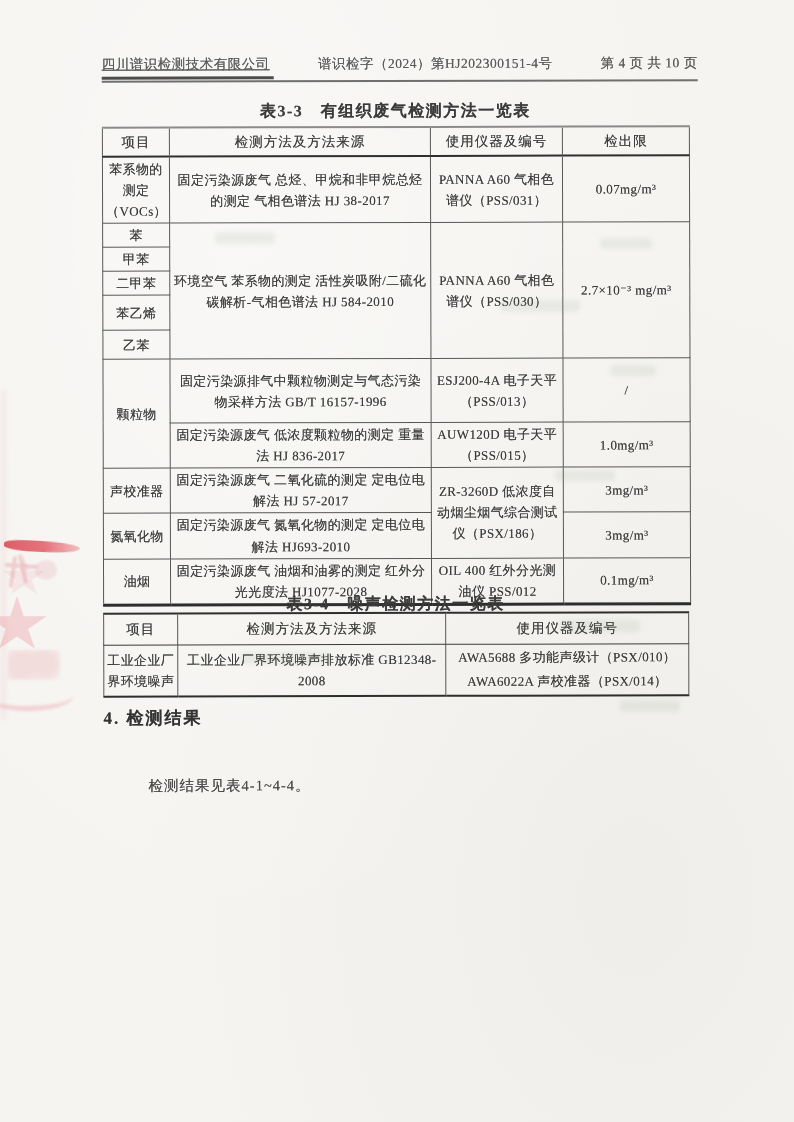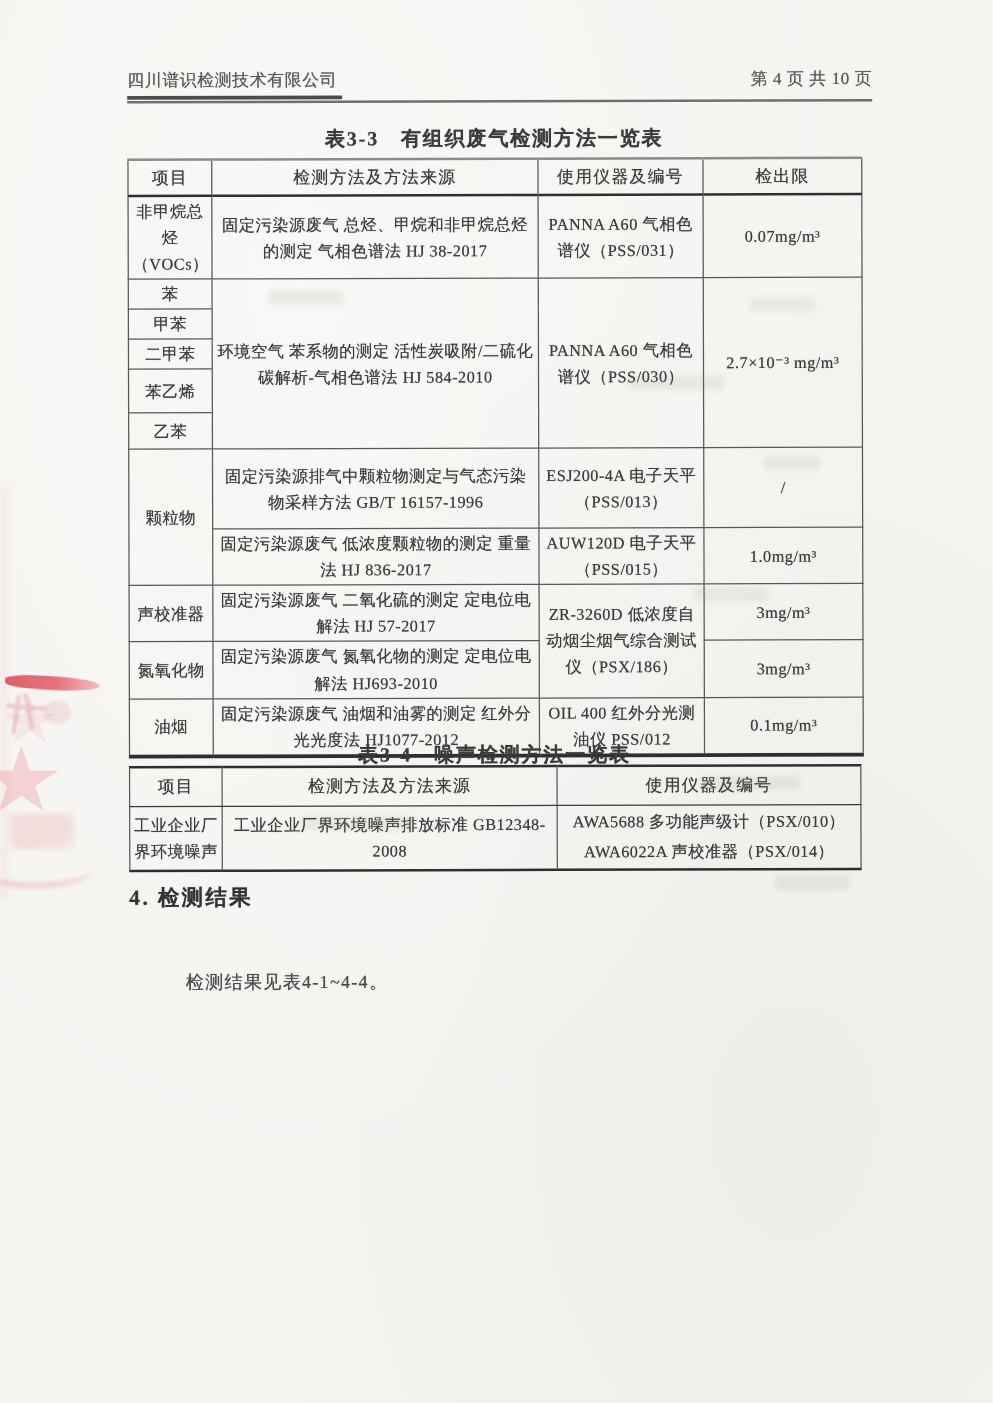--- a/index.html
+++ b/index.html
@@ -19,21 +19,21 @@
     transform:rotate(-0.15deg);
     text-shadow:0 0 .6px rgba(50,50,50,.65);
   }
   
   .hdr{
     position:absolute;left:103px;top:55px;width:596px;height:25px;
     display:flex;justify-content:space-between;align-items:flex-start;
     font-size:13.5px;color:#5b5b5b;letter-spacing:.5px;
     border-bottom:2px solid #6f6f6f;
   }
-  .hdr-company{position:relative;}
+  .hdr-company{position:relative;text-decoration:underline;}
   .hdr-company::after{
     content:"";position:absolute;left:0;right:-4px;bottom:-6px;height:3px;background:#4c4c4c;
   }
   
   .t-title{
     position:absolute;text-align:center;font-weight:bold;
     font-size:16px;color:#3b3b3b;letter-spacing:1.5px;
   }
   .t33-title{left:103px;top:101px;width:587px;}
   .t34-title{left:103px;top:594px;width:585px;}
@@ -98,41 +98,42 @@
   .ghost{position:absolute;background:#76866f;opacity:.10;filter:blur(2.2px);border-radius:3px;}
 </style>
 </head>
 <body>
 
 <div class="page">
   <div class="scan-layer">
 
     <div class="hdr">
       <span class="hdr-company">四川谱识检测技术有限公司</span>
+      <span>谱识检字（2024）第HJ202300151-4号</span>
       <span>第 4 页 共 10 页</span>
     </div>
 
     <div class="t-title t33-title">表3-3　有组织废气检测方法一览表</div>
 
     <table class="t33">
       <colgroup>
           <col style="width:67px">
           <col style="width:261px">
           <col style="width:132px">
           <col style="width:127px">
         </colgroup>
       <tbody>
           <tr class="hr0 rh-hdr">
         <th>项目</th>
         <th>检测方法及方法来源</th>
         <th>使用仪器及编号</th>
         <th>检出限</th>
       </tr>
       <tr class="rh-voc">
-        <td>非甲烷总烃（VOCs）</td>
+        <td>苯系物的测定（VOCs）</td>
         <td>固定污染源废气 总烃、甲烷和非甲烷总烃的测定 气相色谱法 HJ 38-2017</td>
         <td>PANNA A60 气相色谱仪（PSS/031）</td>
         <td>0.07mg/m³</td>
       </tr>
       <tr class="rh-b1">
         <td>苯</td>
         <td rowspan="5">环境空气 苯系物的测定 活性炭吸附/二硫化碳解析-气相色谱法 HJ 584-2010</td>
         <td rowspan="5">PANNA A60 气相色谱仪（PSS/030）</td>
         <td rowspan="5">2.7×10⁻³ mg/m³</td>
       </tr>
@@ -165,21 +166,21 @@
         <td rowspan="2">ZR-3260D 低浓度自动烟尘烟气综合测试仪（PSX/186）</td>
         <td>3mg/m³</td>
       </tr>
       <tr class="rh-nox">
         <td>氮氧化物</td>
         <td>固定污染源废气 氮氧化物的测定 定电位电解法 HJ693-2010</td>
         <td>3mg/m³</td>
       </tr>
       <tr class="rh-oil">
         <td>油烟</td>
-        <td>固定污染源废气 油烟和油雾的测定 红外分光光度法 HJ1077-2012</td>
+        <td>固定污染源废气 油烟和油雾的测定 红外分光光度法 HJ1077-2028</td>
         <td>OIL 400 红外分光测油仪 PSS/012</td>
         <td>0.1mg/m³</td>
       </tr>
     </tbody>
       </table>
 
     <div class="t-title t34-title">表3-4　噪声检测方法一览表</div>
 
     <table class="t34">
       <colgroup>

